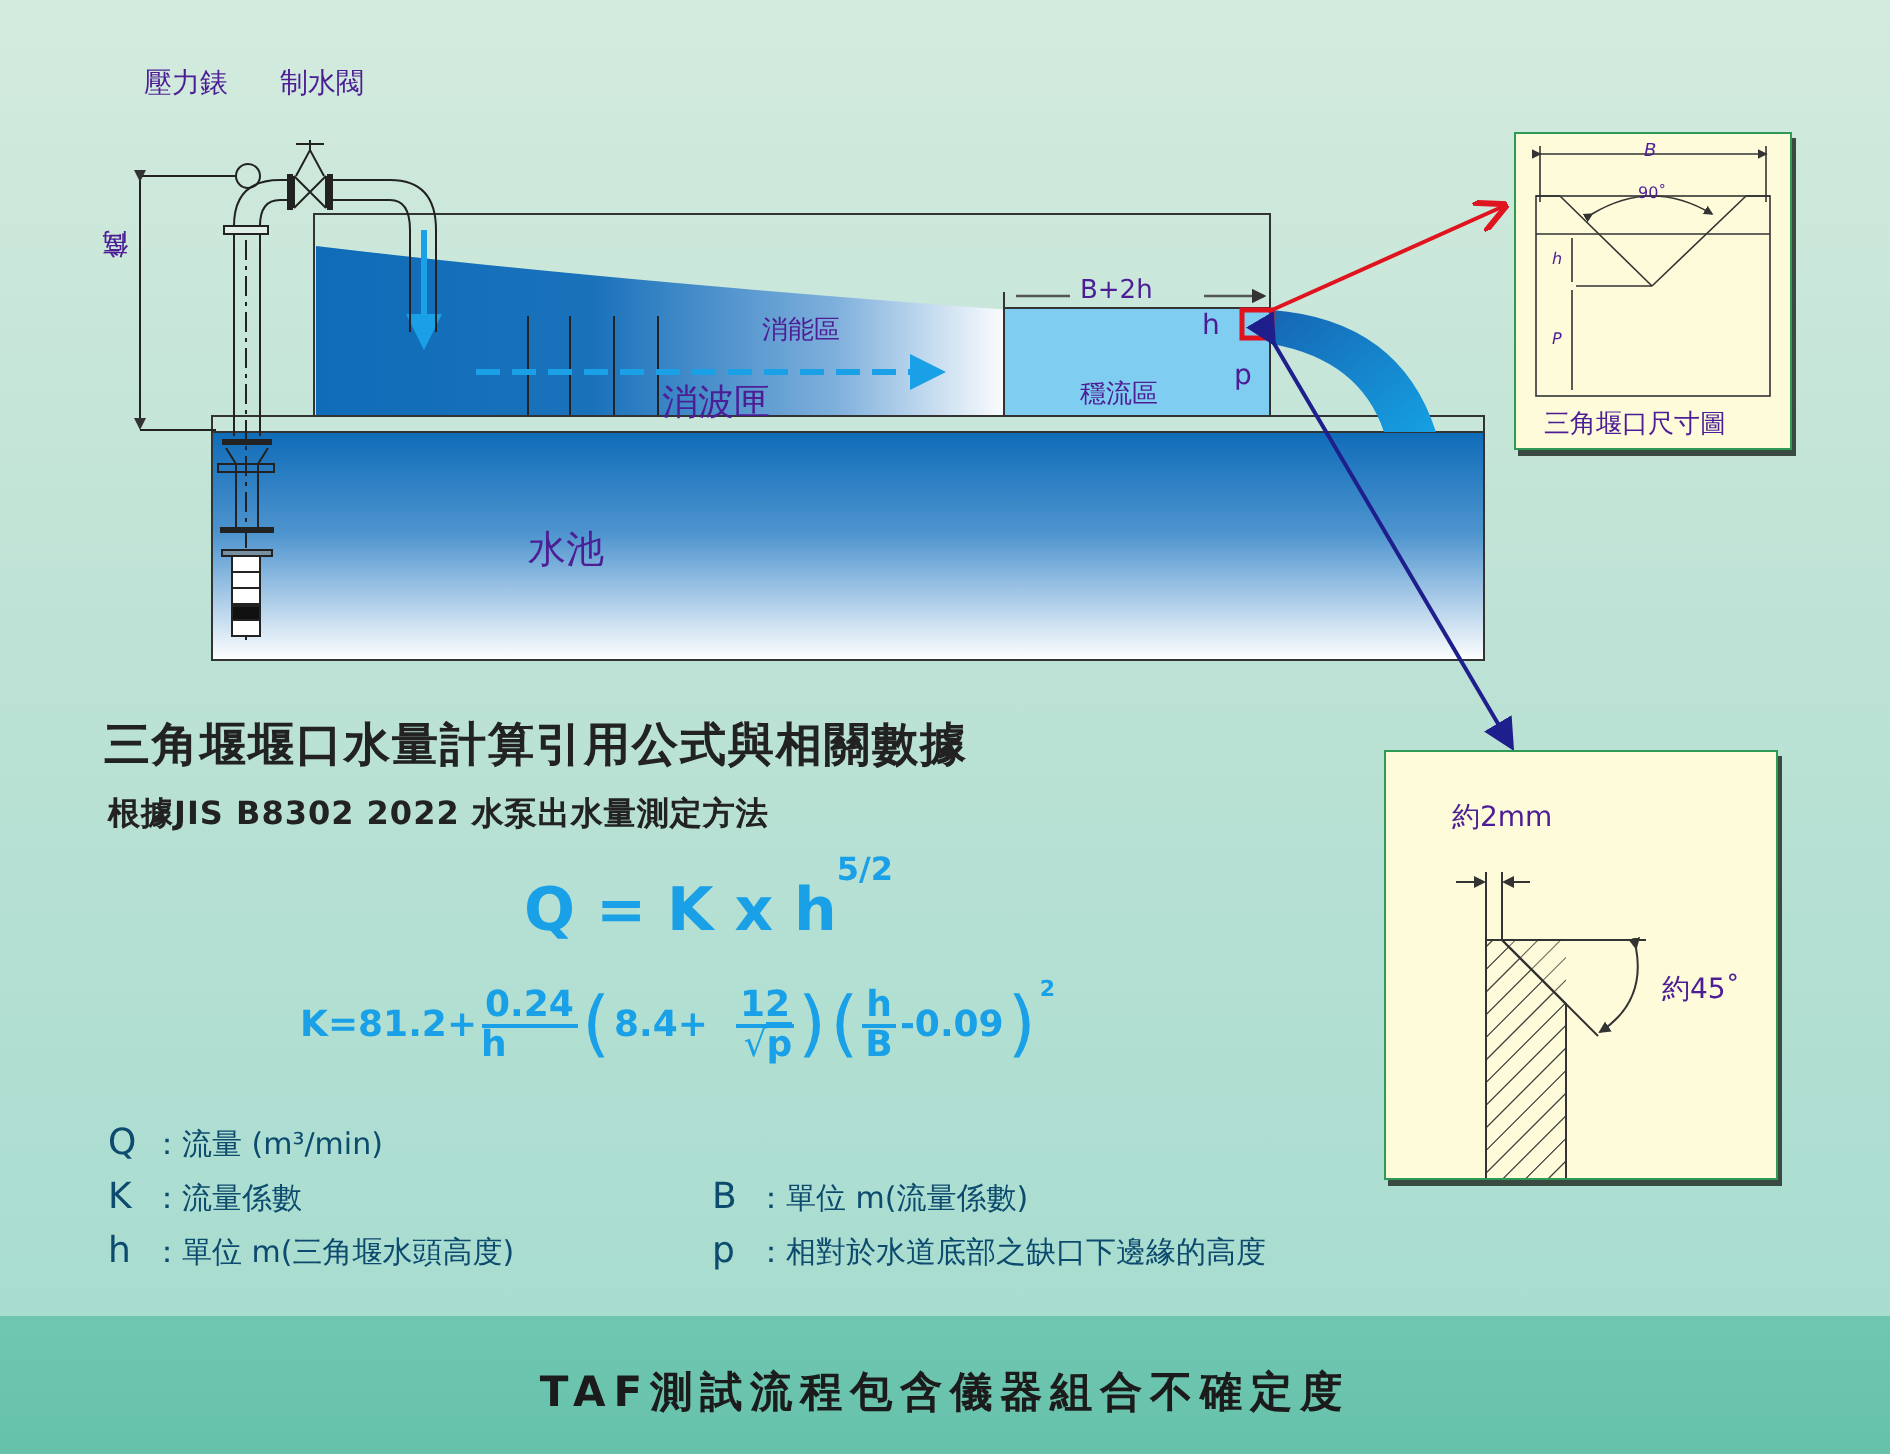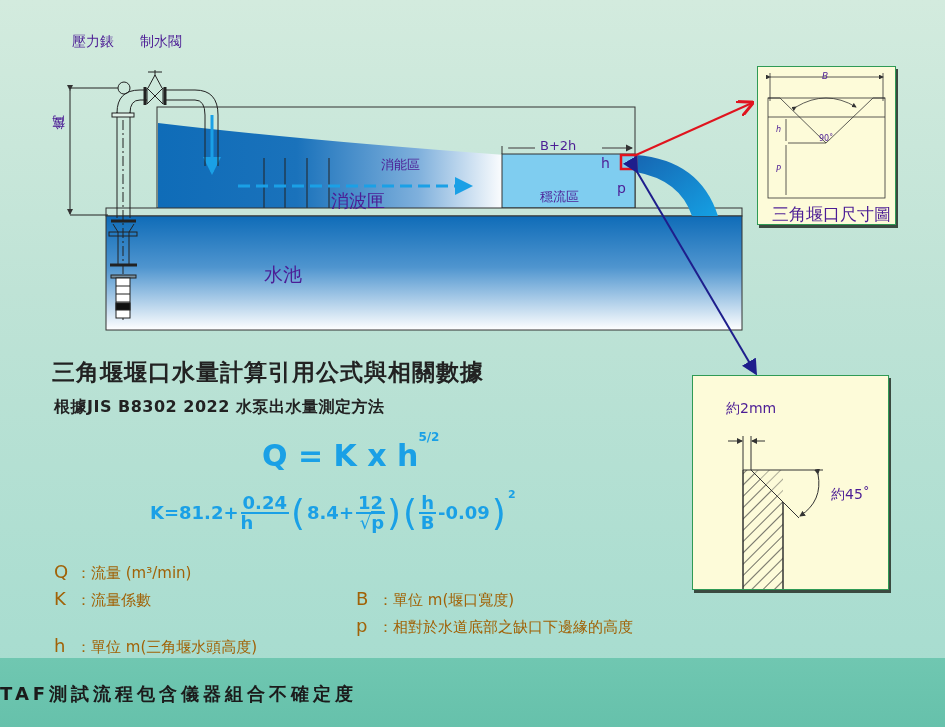--- a/index.html
+++ b/index.html
@@ -8,30 +8,30 @@
     background: linear-gradient(180deg, #d3ebde 0%, #bfe3d6 40%, #a9ddd0 88%, #a6dccf 100%);
     font-family: "DejaVu Sans", "Liberation Sans", sans-serif;
     color:#222;
   }
   .abs { position:absolute; }
   .lbl { position:absolute; font-size:14px; color:#4c1d95; white-space:nowrap; }
   svg { position:absolute; left:0; top:0; }
   .title { left:52px; top:357px; font-size:23px; font-weight:bold; color:#222; letter-spacing:1px; }
   .subtitle { left:54px; top:397px; font-size:16px; font-weight:bold; color:#222; letter-spacing:0.5px; }
   .formula-main { left:262px; top:438px; font-size:30px; font-weight:bold; color:#1aa0e6; font-family:"DejaVu Sans", sans-serif; }
-  .formula-main sup { font-size:12px; position:relative; top:-14px; }
-  .legend-row { position:absolute; font-size:15px; color:#a16207; white-space:nowrap; }
+  .formula-main sup { font-size:16px; position:relative; top:-14px; }
+  .legend-row { position:absolute; font-size:15px; color:#0c4a6e; white-space:nowrap; }
   .legend-row .sym { font-size:18px; display:inline-block; width:22px; }
   .footer {
     position:absolute; left:0; top:658px; width:945px; height:69px;
     background: linear-gradient(180deg, #70c7b1 0%, #66c1ab 100%);
   }
   .footer-text {
-    position:absolute; left:0; width:945px; top:24px; text-align:left;
-    font-size:18px; letter-spacing:4px; color:#1b1b1b; font-weight:bold;
+    position:absolute; left:0; width:945px; top:24px; text-align:center;
+    font-size:21px; letter-spacing:4px; color:#1b1b1b; font-weight:bold;
   }
   .panel { position:absolute; background:#fdfbd9; border:1px solid #2f9a55; box-shadow:2px 3px 0 #3a4a40; }
 </style>
 </head>
 <body>
 
 <svg width="945" height="727">
   <defs>
     <linearGradient id="poolGrad" x1="0" y1="0" x2="0" y2="1">
       <stop offset="0" stop-color="#0f6cb8"></stop>
@@ -159,24 +159,24 @@
       <line x1="22" y1="31" x2="68" y2="76"></line>
       <line x1="115" y1="31" x2="68" y2="76"></line>
       <line x1="10" y1="50" x2="127" y2="50"></line>
       <line x1="30" y1="76" x2="68" y2="76"></line>
       <path d="M38,40 Q68,22 98,40" marker-start="url(#arrSmall)" marker-end="url(#arrSmall)"></path>
       <line x1="28" y1="52" x2="28" y2="74"></line>
       <line x1="28" y1="78" x2="28" y2="128"></line>
     </g>
   </svg>
   <div class="lbl" style="left:64px; top:4px; font-size:9px; font-style:italic;">B</div>
-  <div class="lbl" style="left:61px; top:25px; font-size:8px;margin-top:42px;">90˚</div>
+  <div class="lbl" style="left:61px; top:25px; font-size:8px;">90˚</div>
   <div class="lbl" style="left:18px; top:58px; font-size:8px; font-style:italic;">h</div>
   <div class="lbl" style="left:18px; top:98px; font-size:8px; font-style:italic;">P</div>
-  <div class="lbl" style="left:14px; top:136px; font-size:17px;">三角堰口尺寸圖</div>
+  <div class="lbl" style="left:14px; top:136px; font-size:13px;">三角堰口尺寸圖</div>
 </div>
 
 <div class="panel" style="left:692px; top:375px; width:195px; height:213px;">
   <svg width="195" height="213">
     <path d="M50,94 L58,94 L90,126 L90,270 L50,270 Z" fill="url(#hatch)" stroke="#333"></path>
     <rect x="50" y="94" width="40" height="119" fill="url(#hatch)" stroke="none"></rect>
     <g stroke="#333" fill="none" stroke-width="1">
       <line x1="50" y1="60" x2="50" y2="213"></line>
       <line x1="58" y1="60" x2="58" y2="94"></line>
       <line x1="90" y1="126" x2="90" y2="213"></line>
@@ -200,46 +200,46 @@
 </div>
 
 <div class="abs" style="left:150px; top:492px; color:#1aa0e6; font-weight:bold; font-size:18px; display:flex; align-items:center; gap:2px; white-space:nowrap;">
   <span>K=81.2+</span>
   <span style="display:inline-flex; flex-direction:column; line-height:18px;">
     <span style="border-bottom:2px solid #1aa0e6; padding:0 2px;">0.24</span>
     <span>h</span>
   </span>
   <span style="font-size:36px; font-weight:normal;">(</span>
   <span>8.4+</span>
-  <span style="display:inline-flex; flex-direction:column; align-items:center; line-height:18px;">
+  <span style="display:inline-flex; flex-direction:column; align-items:center; line-height:18px;margin-left:12px;">
     <span style="border-bottom:2px solid #1aa0e6; padding:0 2px;">12</span>
     <span style="padding-left:3px;"><span style="font-weight:normal;">√</span><span style="border-top:1px solid #1aa0e6;">p</span></span>
   </span>
   <span style="font-size:36px; font-weight:normal;">)</span>
   <span style="font-size:36px; font-weight:normal;">(</span>
   <span style="display:inline-flex; flex-direction:column; align-items:center; line-height:18px;">
     <span style="border-bottom:2px solid #1aa0e6; padding:0 2px;">h</span>
     <span>B</span>
   </span>
   <span>-0.09</span>
   <span style="font-size:36px; font-weight:normal;">)</span>
   <span style="font-size:11px; position:relative; top:-18px;">2</span>
 </div>
 
 <div class="legend-row" style="left:54px; top:561px;">
   <span class="sym">Q</span><span>：流量 (m³/min)</span>
 </div>
 <div class="legend-row" style="left:54px; top:588px;">
   <span class="sym">K</span><span>：流量係數</span>
 </div>
-<div class="legend-row" style="left:54px; top:615px;margin-top:20px;">
+<div class="legend-row" style="left:54px; top:615px;">
   <span class="sym">h</span><span>：單位 m(三角堰水頭高度)</span>
 </div>
 <div class="legend-row" style="left:356px; top:588px;">
-  <span class="sym">B</span><span>：單位 m(堰口寬度)</span>
+  <span class="sym">B</span><span>：單位 m(流量係數)</span>
 </div>
 <div class="legend-row" style="left:356px; top:615px;">
   <span class="sym">p</span><span>：相對於水道底部之缺口下邊緣的高度</span>
 </div>
 
 <div class="footer">
   <div class="footer-text">TAF測試流程包含儀器組合不確定度</div>
 </div>
 
 </body></html>

